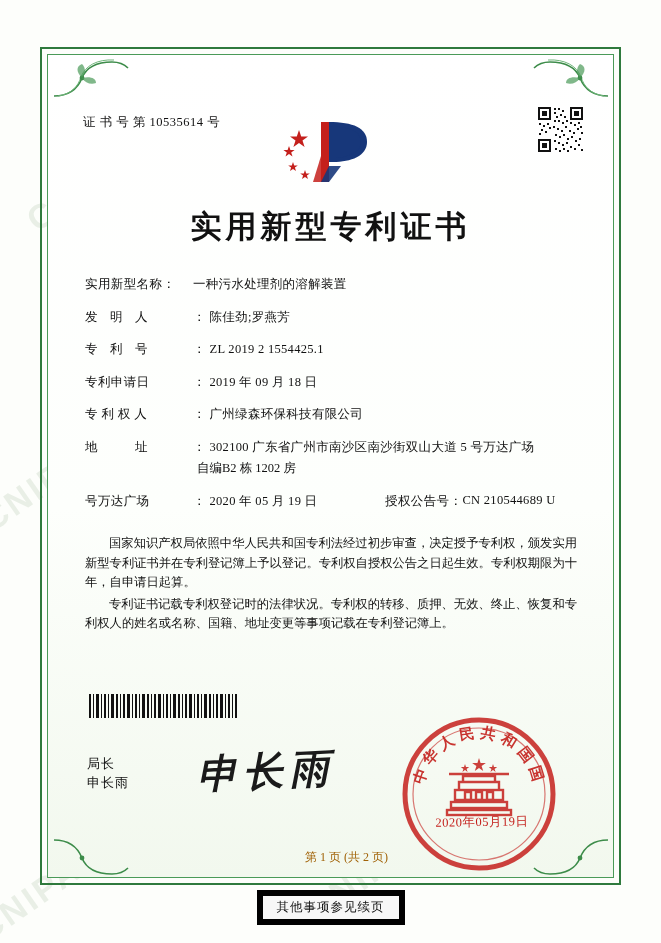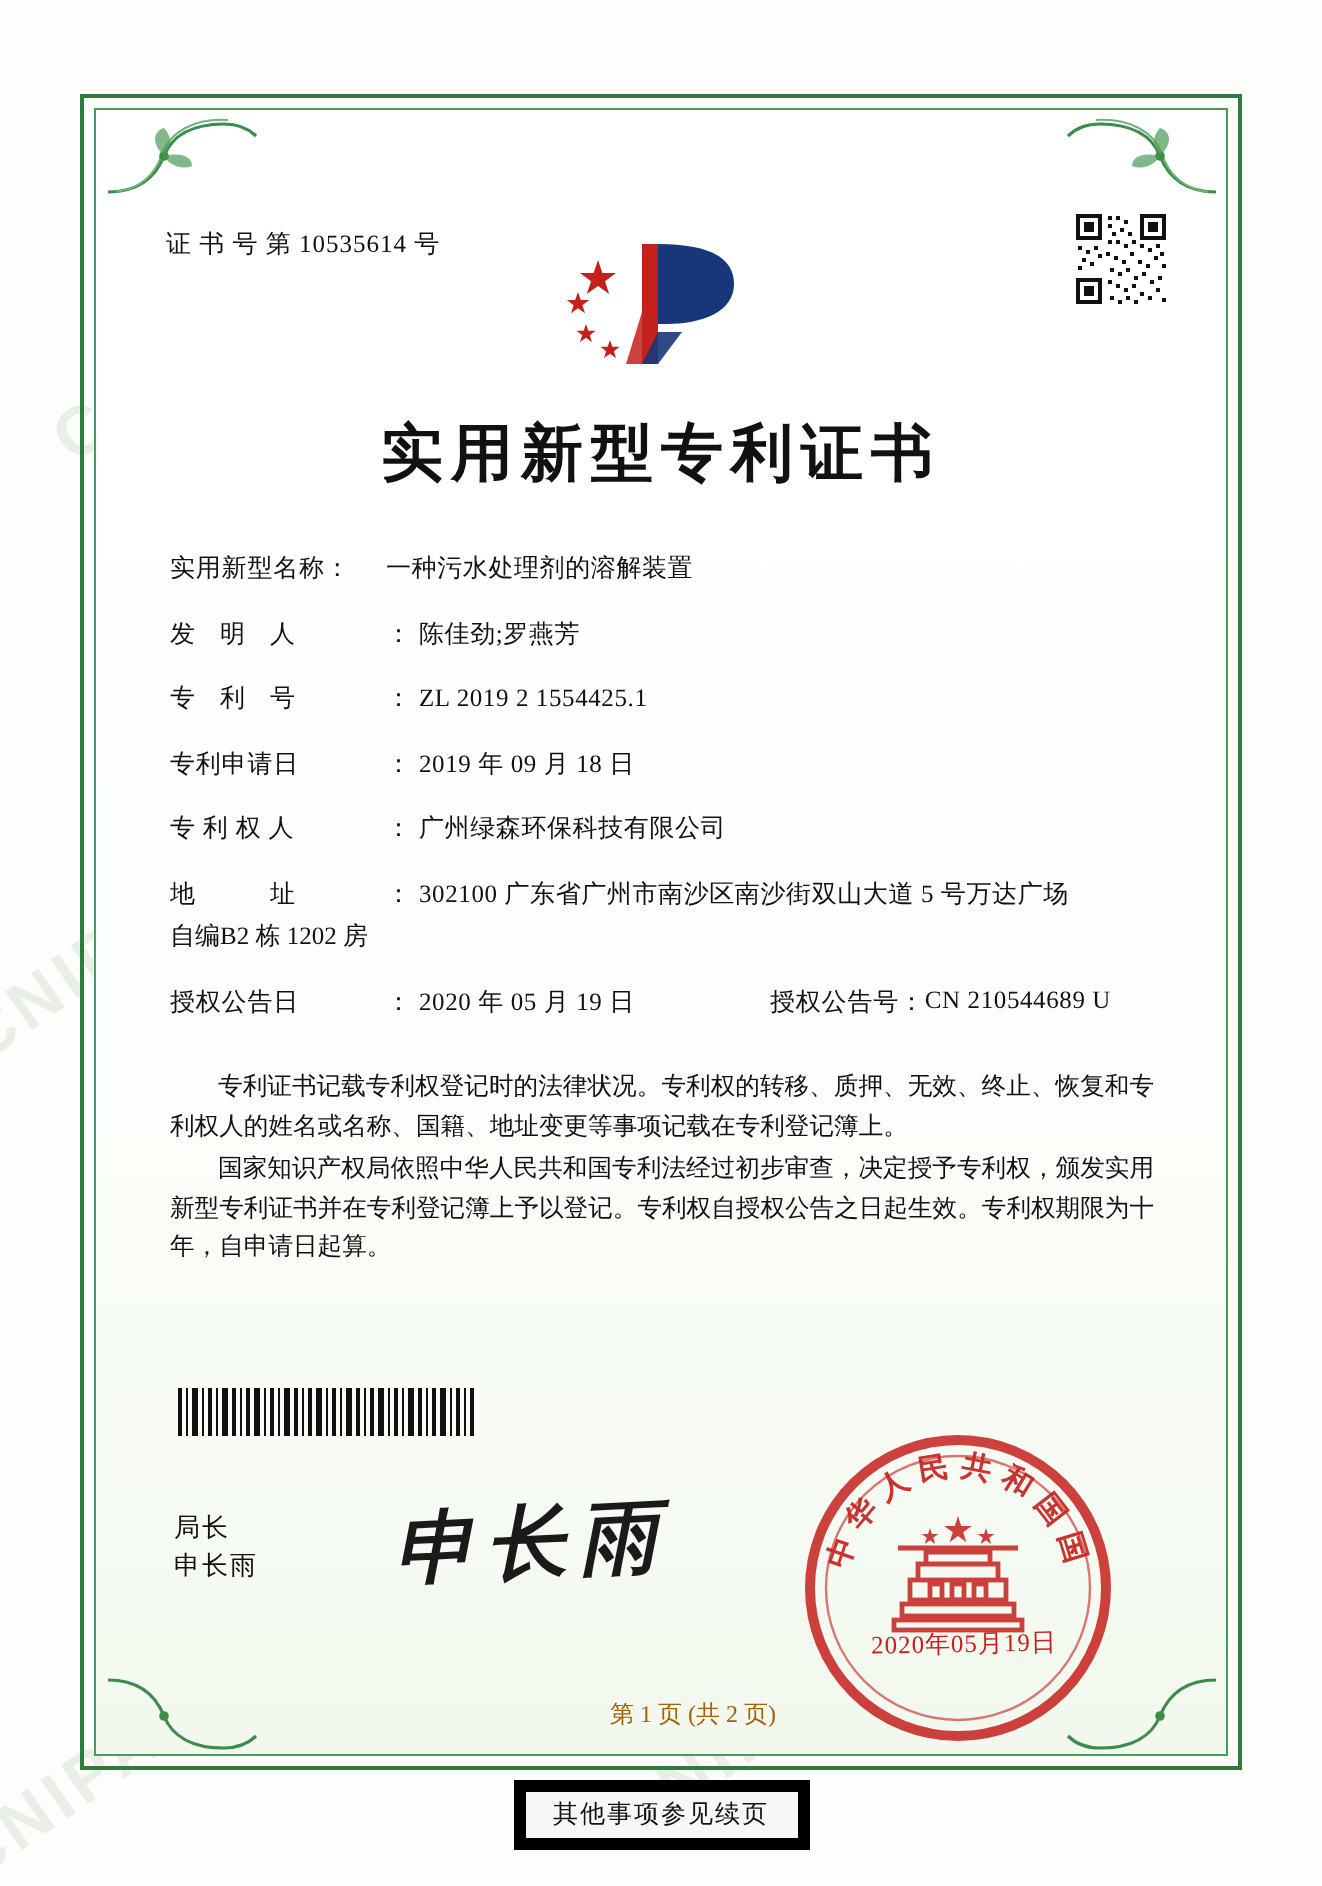--- a/index.html
+++ b/index.html
@@ -156,20 +156,21 @@
     padding-right: 4px;
   }
   .field-value {
     flex: 1 1 auto;
     letter-spacing: 0.3px;
   }
   .field-value.mono {
     font-family: "Liberation Serif", serif;
   }
   .addr-second {
+    margin-left: 112px;
     margin-top: -11px;
     margin-bottom: 15.5px;
     font-size: 12.5px;
   }
   .row-two-col {
     display: flex;
     align-items: baseline;
     margin-bottom: 13px;
   }
   .rt-left { flex: 0 0 300px; display: flex; }
@@ -443,35 +444,35 @@
         <div class="field-label spread">
           <span>地　　　址</span>
         </div>
         <div class="field-colon">：</div>
         <div class="field-value">302100 广东省广州市南沙区南沙街双山大道 5 号万达广场</div>
       </div>
       <div class="addr-second">自编B2 栋 1202 房</div>
 
       <div class="row-two-col">
         <div class="rt-left">
-          <div class="field-label">授权公告日</div>
+          <div class="field-label">号万达广场</div>
           <div class="field-colon">：</div>
           <div class="field-value">2020 年 05 月 19 日</div>
         </div>
         <div class="rt-right">
           <div class="field-label">授权公告号：</div>
           <div class="field-value">CN 210544689 U</div>
         </div>
       </div>
 
     </div>
 
     <div class="para">
+      <p>国家知识产权局依照中华人民共和国专利法经过初步审查，决定授予专利权，颁发实用新型专利证书并在专利登记簿上予以登记。专利权自授权公告之日起生效。专利权期限为十年，自申请日起算。</p>
       <p>专利证书记载专利权登记时的法律状况。专利权的转移、质押、无效、终止、恢复和专利权人的姓名或名称、国籍、地址变更等事项记载在专利登记簿上。</p>
-      <p>国家知识产权局依照中华人民共和国专利法经过初步审查，决定授予专利权，颁发实用新型专利证书并在专利登记簿上予以登记。专利权自授权公告之日起生效。专利权期限为十年，自申请日起算。</p>
     </div>
 
     <div class="barcode">
       <svg width="148" height="24" viewBox="0 0 148 24">
         <g fill="#111">
           <rect x="0" y="0" width="2" height="24"></rect>
             <rect x="4" y="0" width="1" height="24"></rect>
           <rect x="7" y="0" width="3" height="24"></rect>
             <rect x="12" y="0" width="1" height="24"></rect>
           <rect x="15" y="0" width="2" height="24"></rect>

